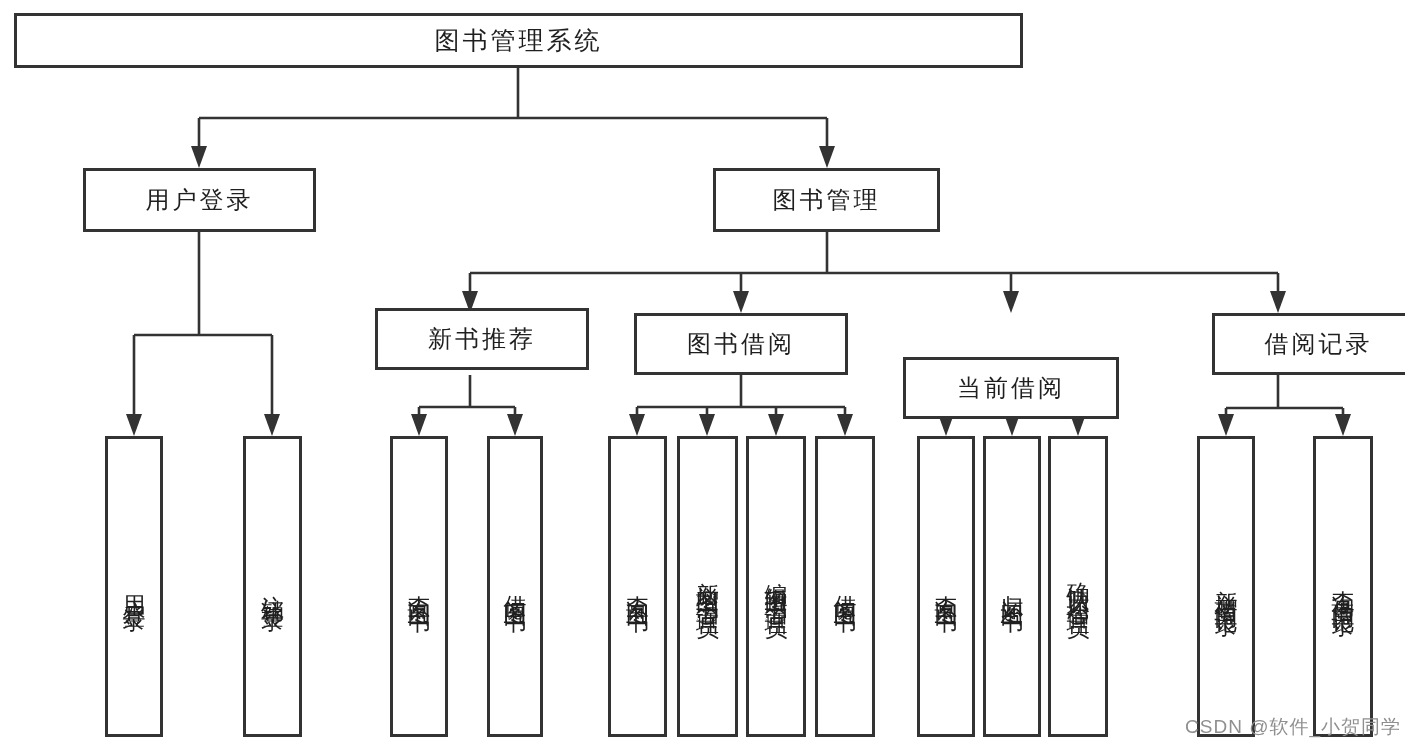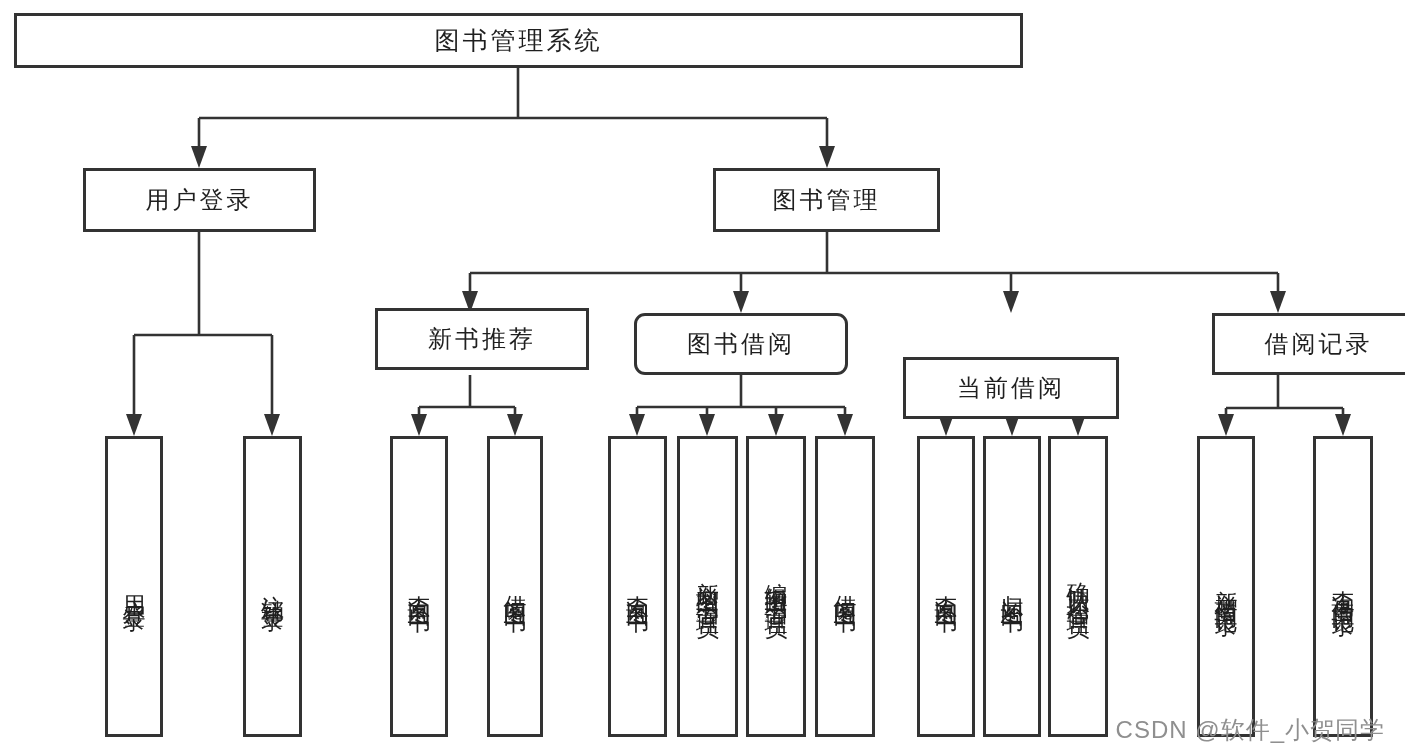--- a/index.html
+++ b/index.html
@@ -57,22 +57,22 @@
     writing-mode: vertical-rl;
     text-orientation: mixed;
     font-size: 23px;
     letter-spacing: 5px;
     line-height: 1;
     color: var(--text, #1f1f1f);
   }
   .watermark {
     position: absolute;
     top: 714px;
-    right: 20px;
-    font-size: 24px;
+    right: 4px;
+    font-size: 19px;
     letter-spacing: 1px;
     color: var(--watermark, #8f8f8f);
     z-index: 3;
     white-space: nowrap;
   }
 </style>
 </head>
 <body>
 
 <div class="canvas">
@@ -122,21 +122,21 @@
   <div class="node h-node" style="left:83px; top:168px; width:233px; height:64px;">
     <span class="label">用户登录</span>
   </div>
   <div class="node h-node" style="left:713px; top:168px; width:227px; height:64px;">
     <span class="label">图书管理</span>
   </div>
 
   <div class="node h-node" style="left:363px; top:308px; width:214px; height:62px;margin-left:12px;">
     <span class="label">新书推荐</span>
   </div>
-  <div class="node h-node" style="left:634px; top:313px; width:214px; height:62px;border-radius:11px;">
+  <div class="node h-node" style="left:634px; top:313px; width:214px; height:62px;">
     <span class="label">图书借阅</span>
   </div>
   <div class="node h-node" style="left:903px; top:313px; width:216px; height:62px;margin-top:44px;">
     <span class="label">当前借阅</span>
   </div>
   <div class="node h-node" style="left:1172px; top:313px; width:213px; height:62px;margin-left:40px;">
     <span class="label">借阅记录</span>
   </div>
 
   <div class="node v-node" style="left:105px; top:436px; width:58px; height:301px;">

